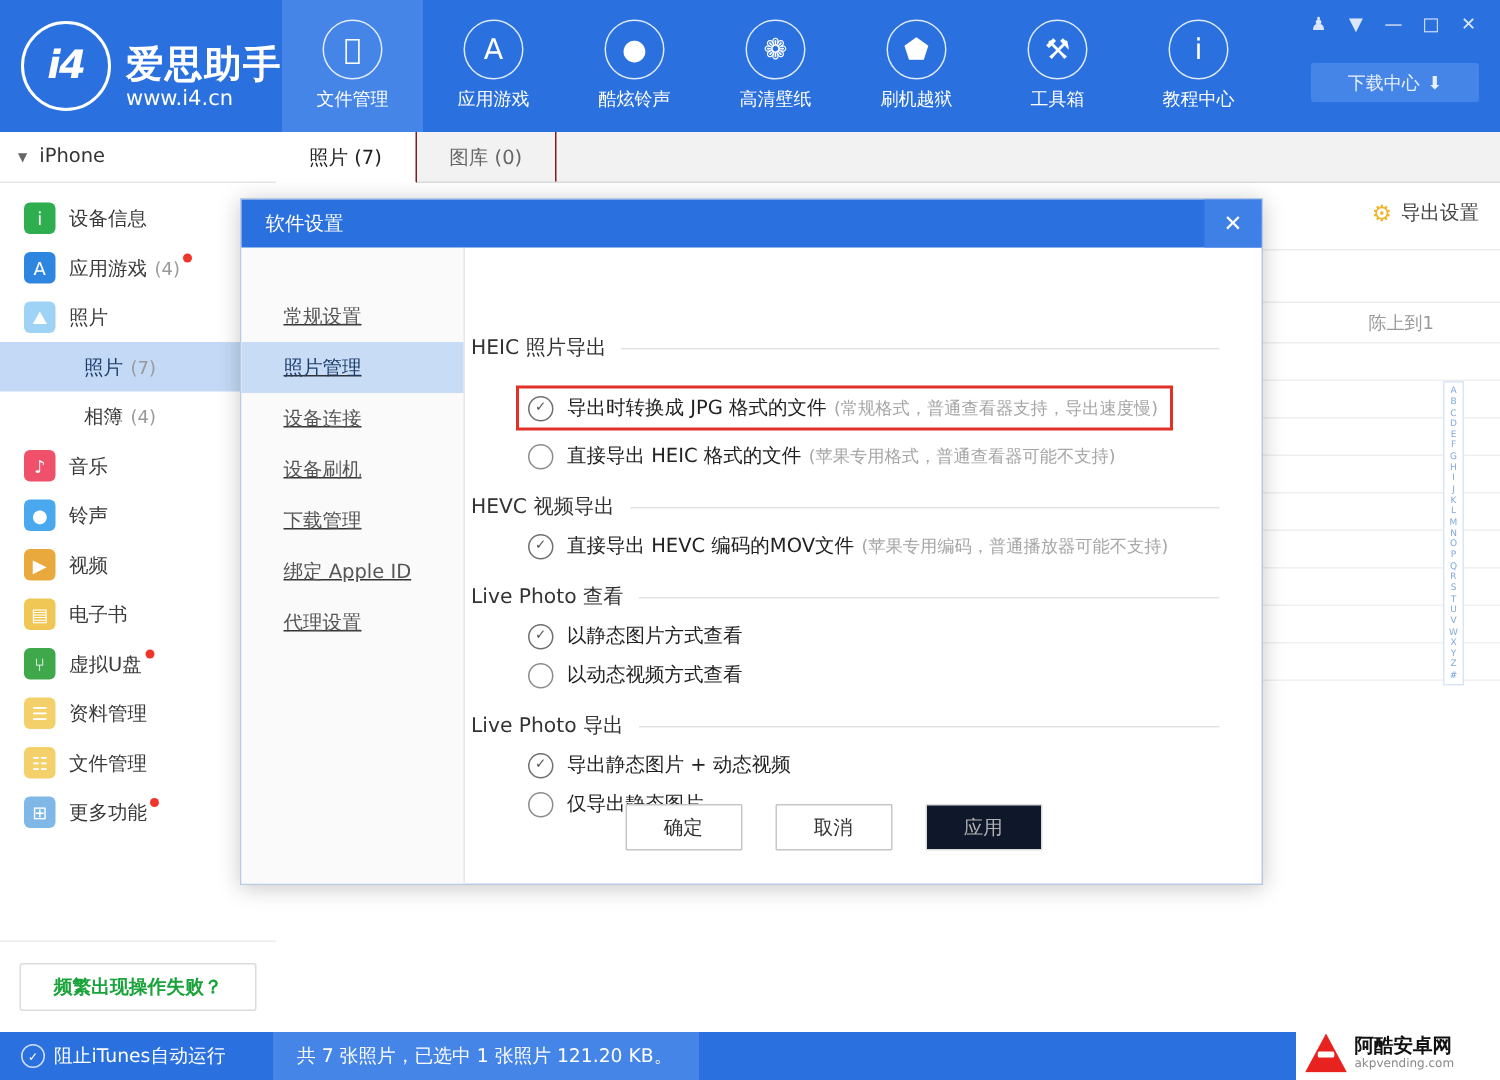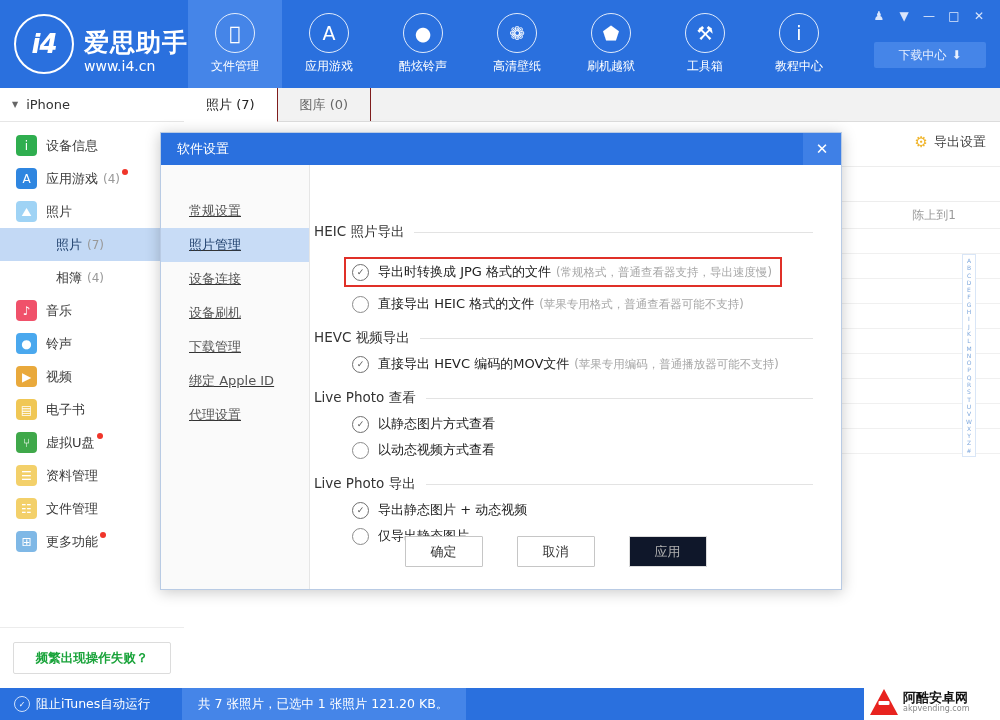--- a/index.html
+++ b/index.html
@@ -105,21 +105,21 @@
     margin-right:9px;display:flex;align-items:center;justify-content:center;
     font-size:9px;color:#555;cursor:pointer;background:#fff;}
   .rad.on{border-color:#6f6f6f;}
   .opt .ol{font-size:13px;color:#222;}
   .opt .oh{font-size:11.5px;color:#a6a6a6;margin-left:5px;}
   .opt.hl{border:2px solid #e03028;padding:4px 8px 4px 6px;margin-left:30px;
     display:inline-flex;width:auto;}
   .hlwrap{display:flex;}
 
   .mfoot{position:absolute;left:0;right:0;bottom:22px;display:flex;justify-content:center;
-    gap:34px;padding-right:40px;}
+    gap:22px;padding-right:40px;}
   .btn{width:76px;height:29px;border:1px solid #c6c6c6;background:#fff;font-size:13px;
     color:#333;display:flex;align-items:center;justify-content:center;cursor:pointer;border-radius:1px;}
   .btn.dis{background:#0f172a;color:#b0b0b0;border-color:#dcdcdc;cursor:default;}
 
   
   .statusbar{position:absolute;left:0;bottom:0;width:1000px;height:32px;background:#2a70de;
     display:flex;align-items:center;color:#fff;font-size:12.5px;}
   .sb-chk{display:flex;align-items:center;gap:6px;padding-left:14px;width:168px;cursor:pointer;}
   .sb-chk .cc{width:14px;height:14px;border-radius:50%;border:1.2px solid #cfe0fa;
     display:flex;align-items:center;justify-content:center;font-size:8px;color:#fff;}

